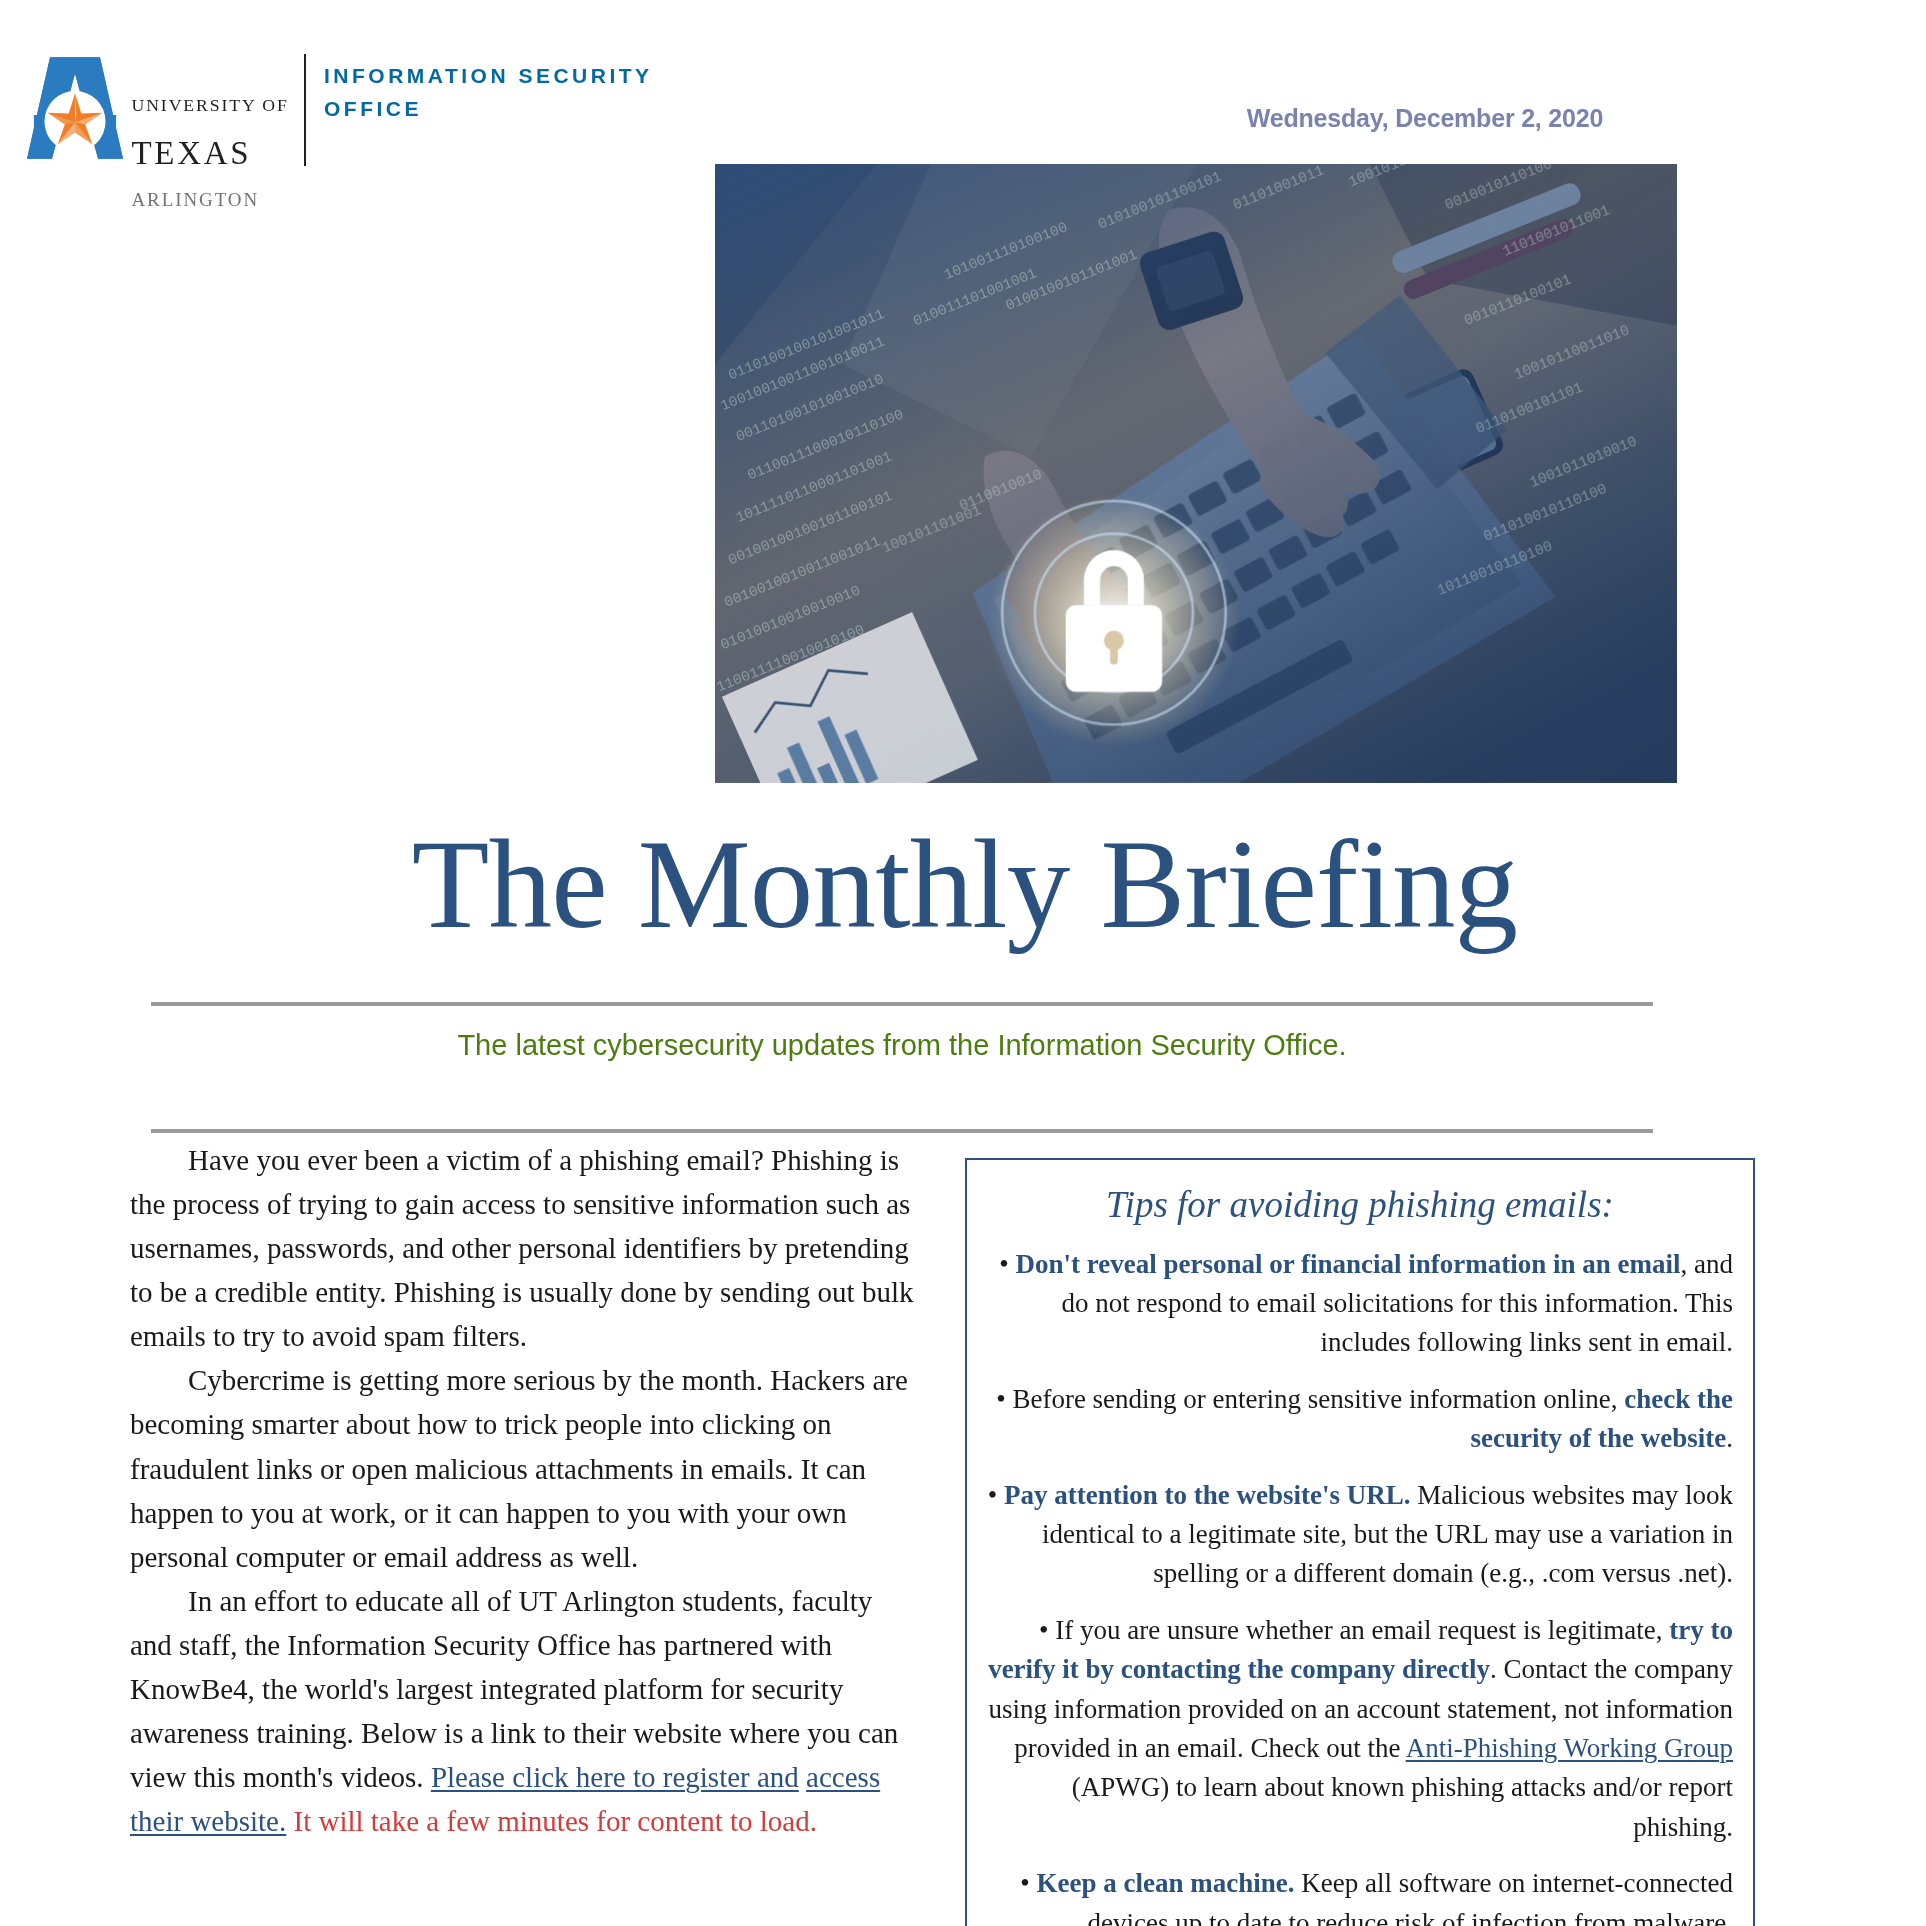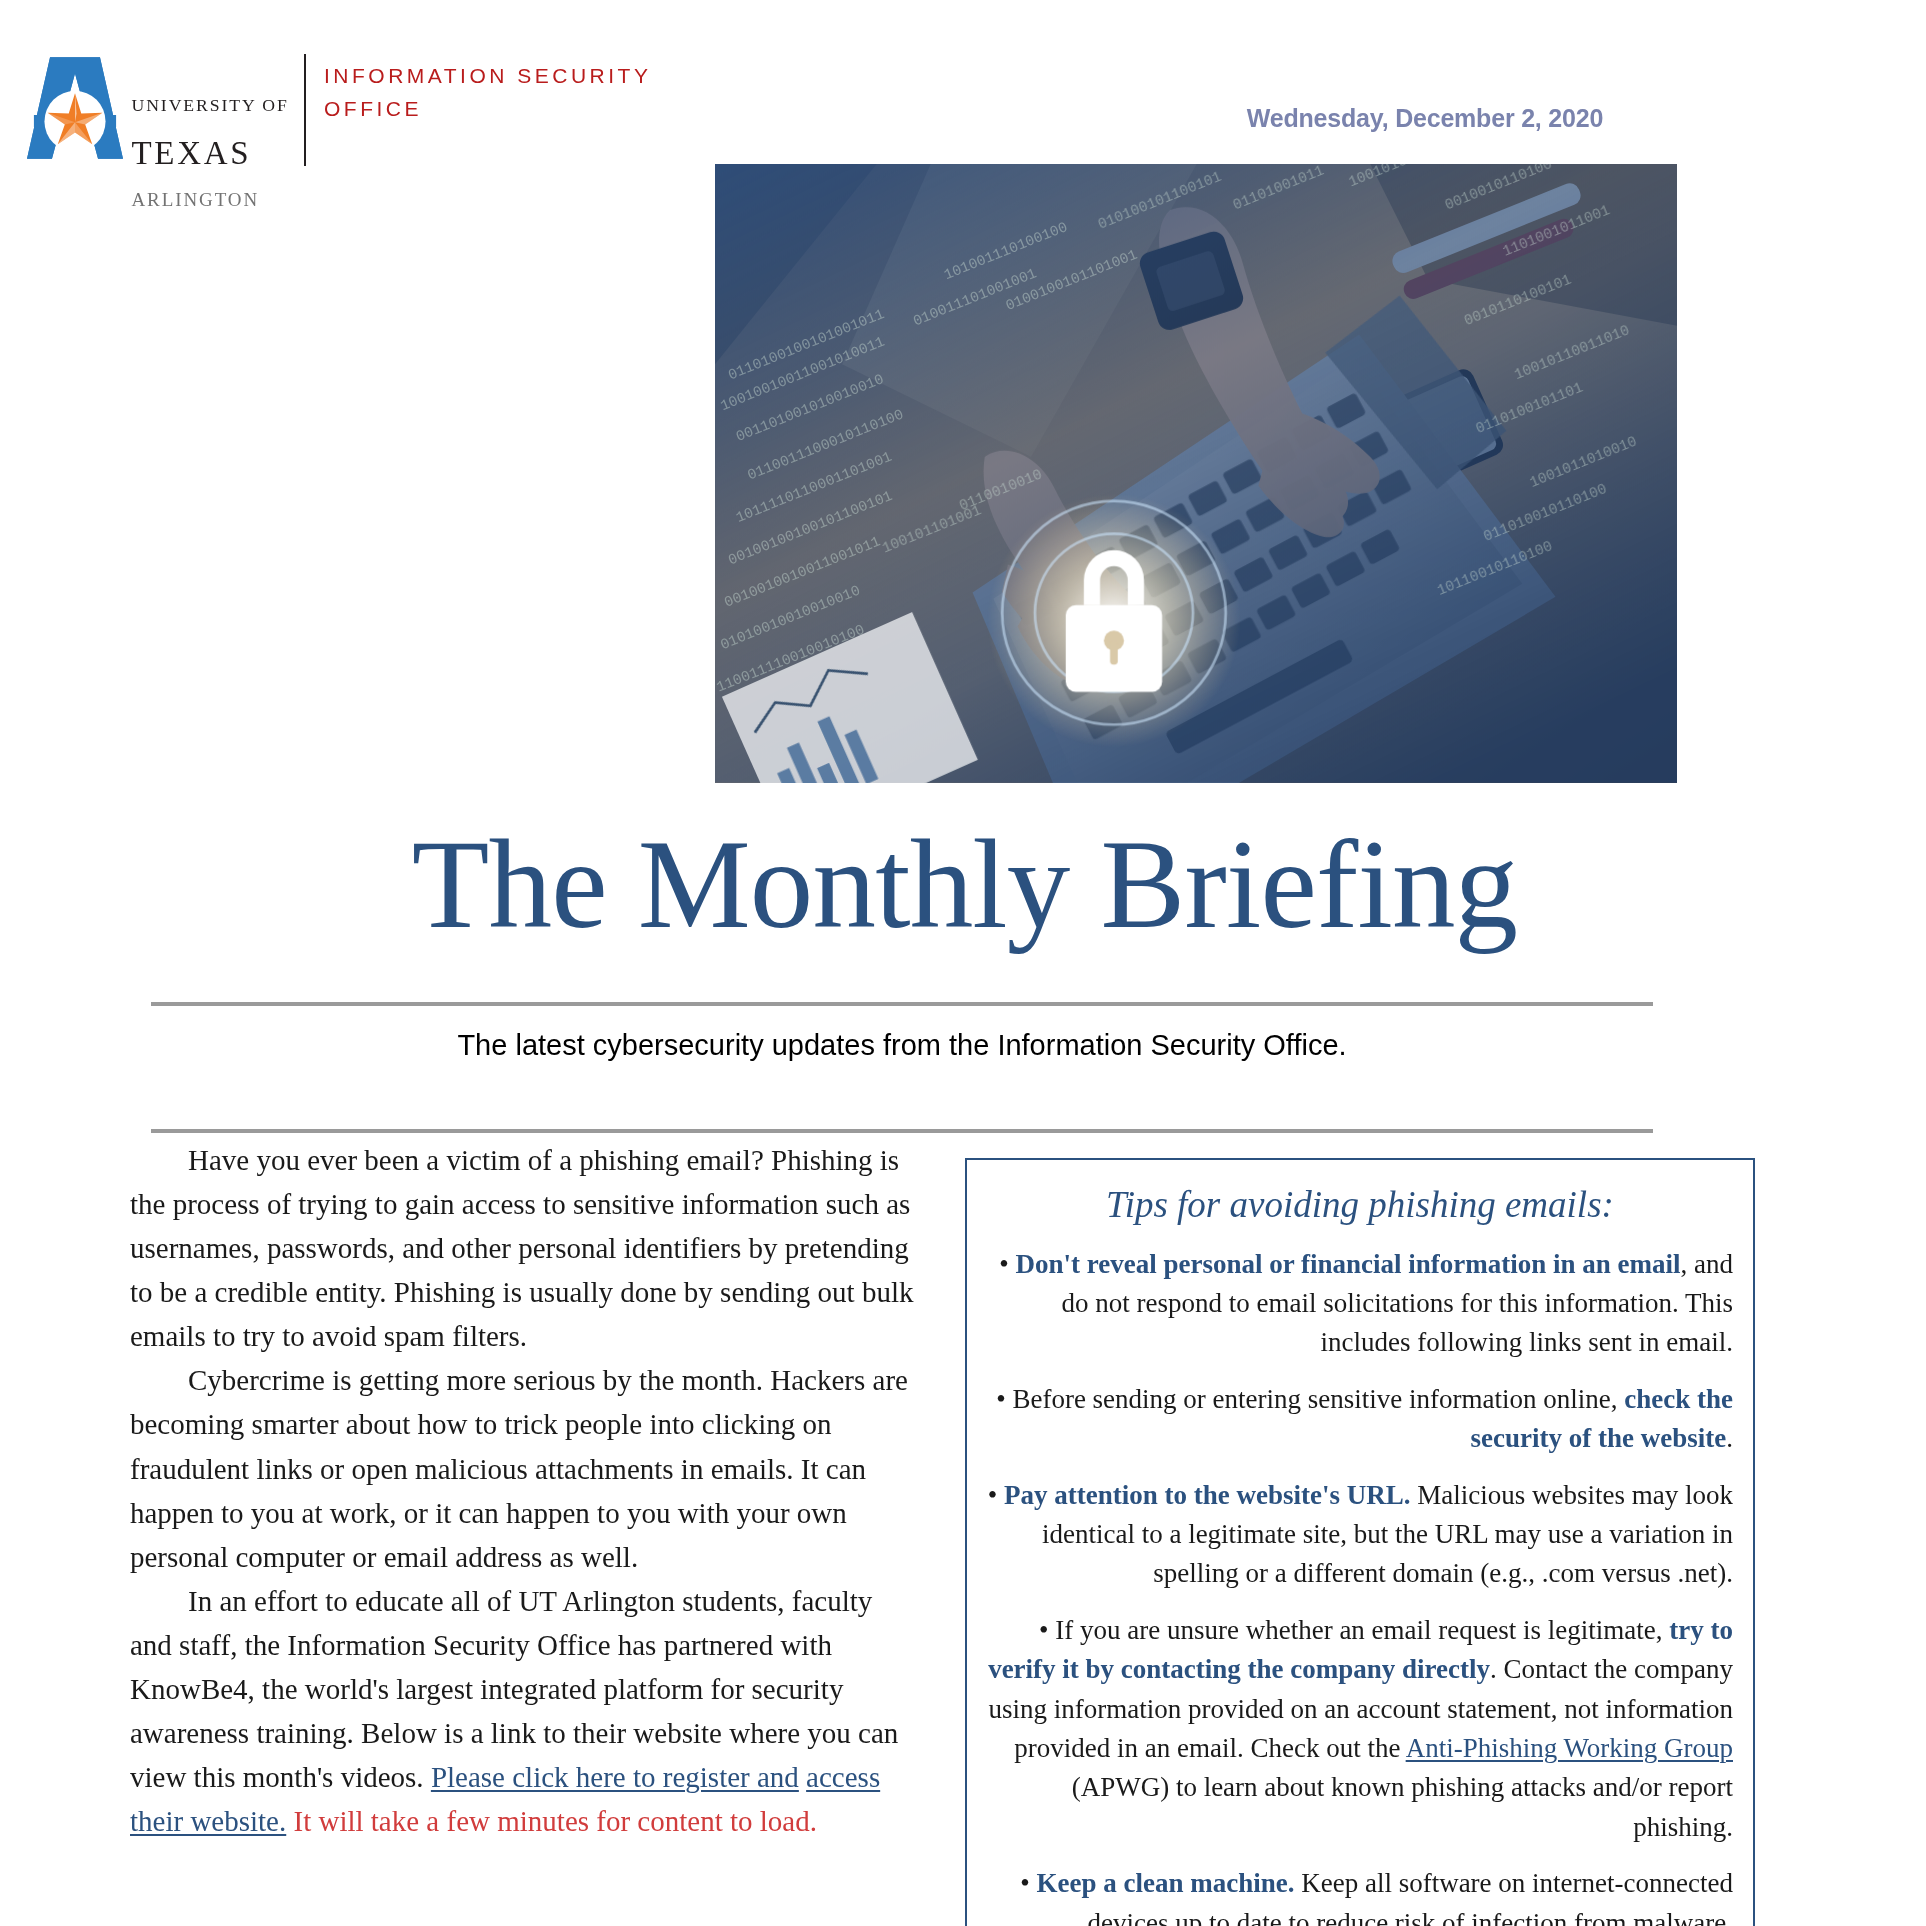--- a/index.html
+++ b/index.html
@@ -74,23 +74,23 @@
     width: 1.5px;
     height: 112px;
     background: #231f20;
   }
   .iso-title {
     position: absolute;
     left: 324px;
     top: 60px;
     font-family: "Liberation Sans", sans-serif;
     font-size: 21px;
-    font-weight: 400;
+    font-weight: 700;
     letter-spacing: 3.5px;
-    color: #b91c1c;
+    color: #0369a1;
     line-height: 1.55;
   }
   .date-label {
     position: absolute;
     left: 1194px;
     top: 104px;
     width: 462px;
     text-align: center;
     font-family: "Liberation Sans", sans-serif;
     font-size: 25px;
@@ -133,21 +133,21 @@
   .rule-top { top: 1002px; }
   .rule-bot { top: 1129px; }
   .subtitle {
     position: absolute;
     left: 151px;
     top: 1029px;
     width: 1502px;
     text-align: center;
     font-family: "Liberation Sans", sans-serif;
     font-size: 29px;
-    color: #000000;
+    color: #4d7c0f;
     font-weight: 400;
   }
 
   
   .left-col {
     position: absolute;
     left: 130px;
     top: 1138px;
     width: 788px;
     font-family: "Liberation Serif", serif;

